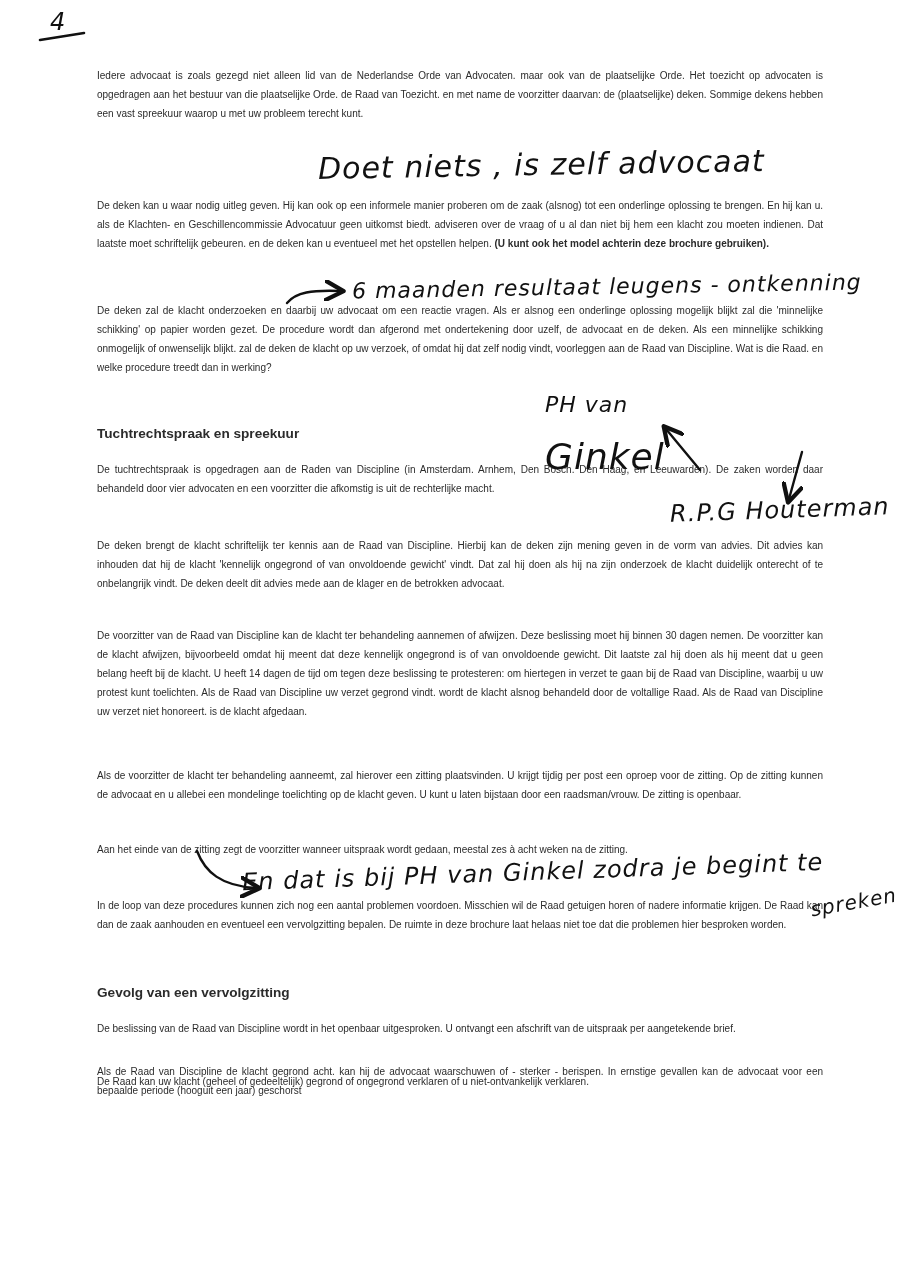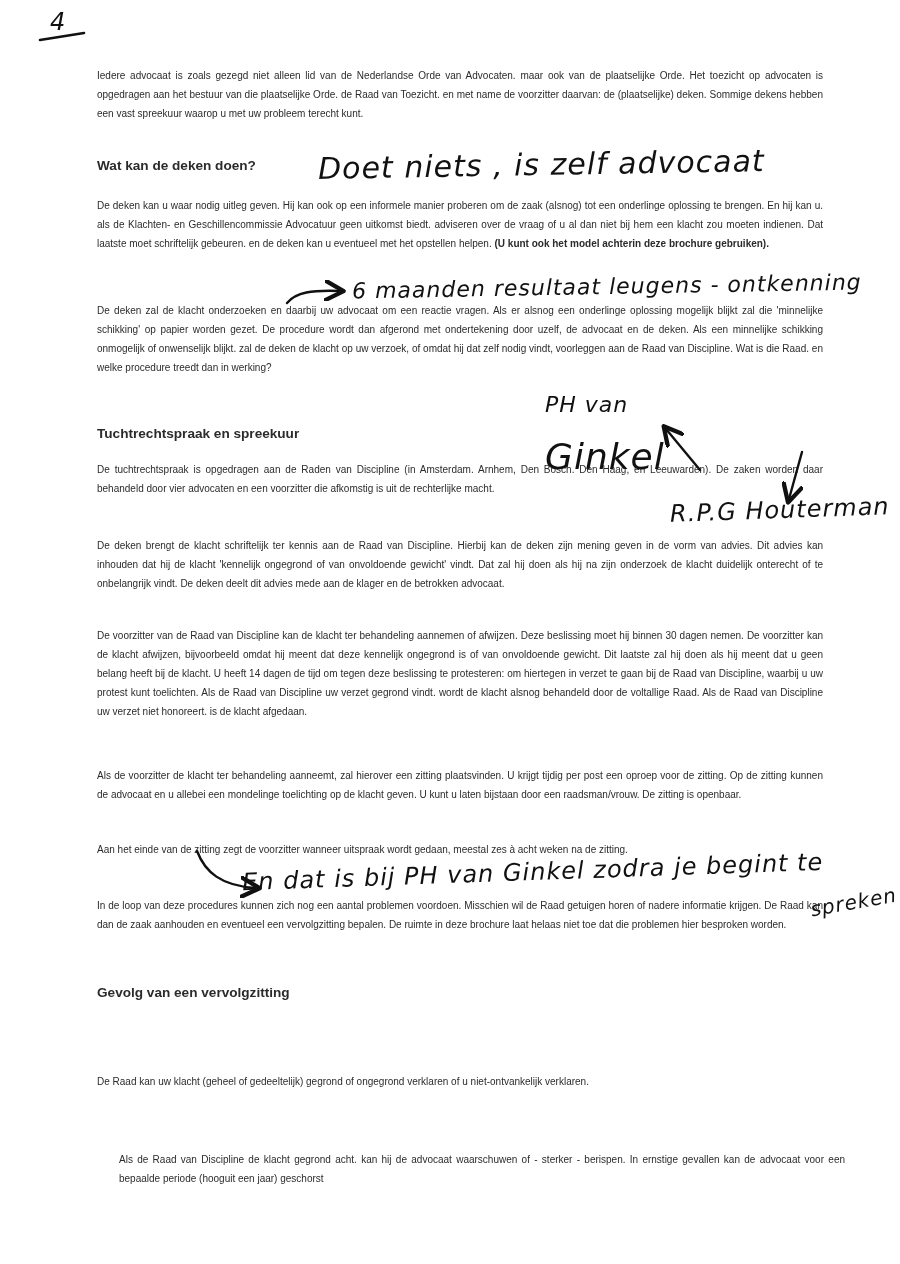--- a/index.html
+++ b/index.html
@@ -42,21 +42,20 @@
 </style>
 </head>
 <body>
 
 <div class="page">
 
   <div class="hand" style="left:50px;top:8px;font-size:24px;">4</div>
 
   <div class="para" style="top:66px;">Iedere advocaat is zoals gezegd niet alleen lid van de Nederlandse Orde van Advocaten. maar ook van de plaatselijke Orde. Het toezicht op advocaten is opgedragen aan het bestuur van die plaatselijke Orde. de Raad van Toezicht. en met name de voorzitter daarvan: de (plaatselijke) deken. Sommige dekens hebben een vast spreekuur waarop u met uw probleem terecht kunt.</div>
 
-  <div class="heading" style="top:158px;">Wat kan de deken doen?</div>
 
   <div class="para" style="top:196px;"><span>De deken kan u waar nodig uitleg geven. Hij kan ook op een informele manier proberen om de zaak (alsnog) tot een onderlinge oplossing te brengen. En hij kan u. als de Klachten- en Geschillencommissie Advocatuur geen uitkomst biedt. adviseren over de vraag of u al dan niet bij hem een klacht zou moeten indienen. Dat laatste moet schriftelijk gebeuren. en de deken kan u eventueel met het opstellen helpen. </span><span class="bold-inline">(U kunt ook het model achterin deze brochure gebruiken).</span></div>
 
   <div class="para" style="top:301px;">De deken zal de klacht onderzoeken en daarbij uw advocaat om een reactie vragen. Als er alsnog een onderlinge oplossing mogelijk blijkt zal die 'minnelijke schikking' op papier worden gezet. De procedure wordt dan afgerond met ondertekening door uzelf, de advocaat en de deken. Als een minnelijke schikking onmogelijk of onwenselijk blijkt. zal de deken de klacht op uw verzoek, of omdat hij dat zelf nodig vindt, voorleggen aan de Raad van Discipline. Wat is die Raad. en welke procedure treedt dan in werking?</div>
 
   <div class="heading" style="top:426px;">Tuchtrechtspraak en spreekuur</div>
 
   <div class="para" style="top:460px;">De tuchtrechtspraak is opgedragen aan de Raden van Discipline (in Amsterdam. Arnhem, Den Bosch. Den Haag, en Leeuwarden). De zaken worden daar behandeld door vier advocaten en een voorzitter die afkomstig is uit de rechterlijke macht.</div>
 
   <div class="para" style="top:536px;">De deken brengt de klacht schriftelijk ter kennis aan de Raad van Discipline. Hierbij kan de deken zijn mening geven in de vorm van advies. Dit advies kan inhouden dat hij de klacht 'kennelijk ongegrond of van onvoldoende gewicht' vindt. Dat zal hij doen als hij na zijn onderzoek de klacht duidelijk onterecht of te onbelangrijk vindt. De deken deelt dit advies mede aan de klager en de betrokken advocaat.</div>
@@ -64,24 +63,25 @@
   <div class="para" style="top:626px;">De voorzitter van de Raad van Discipline kan de klacht ter behandeling aannemen of afwijzen. Deze beslissing moet hij binnen 30 dagen nemen. De voorzitter kan de klacht afwijzen, bijvoorbeeld omdat hij meent dat deze kennelijk ongegrond is of van onvoldoende gewicht. Dit laatste zal hij doen als hij meent dat u geen belang heeft bij de klacht. U heeft 14 dagen de tijd om tegen deze beslissing te protesteren: om hiertegen in verzet te gaan bij de Raad van Discipline, waarbij u uw protest kunt toelichten. Als de Raad van Discipline uw verzet gegrond vindt. wordt de klacht alsnog behandeld door de voltallige Raad. Als de Raad van Discipline uw verzet niet honoreert. is de klacht afgedaan.</div>
 
   <div class="para" style="top:840px;">Aan het einde van de zitting zegt de voorzitter wanneer uitspraak wordt gedaan, meestal zes à acht weken na de zitting.</div>
 
   <div class="para" style="top:766px;">Als de voorzitter de klacht ter behandeling aanneemt, zal hierover een zitting plaatsvinden. U krijgt tijdig per post een oproep voor de zitting. Op de zitting kunnen de advocaat en u allebei een mondelinge toelichting op de klacht geven. U kunt u laten bijstaan door een raadsman/vrouw. De zitting is openbaar.</div>
 
   <div class="para" style="top:896px;">In de loop van deze procedures kunnen zich nog een aantal problemen voordoen. Misschien wil de Raad getuigen horen of nadere informatie krijgen. De Raad kan dan de zaak aanhouden en eventueel een vervolgzitting bepalen. De ruimte in deze brochure laat helaas niet toe dat die problemen hier besproken worden.</div>
 
   <div class="heading" style="top:985px;">Gevolg van een vervolgzitting</div>
 
+  <div class="para" style="top:1019px;">De beslissing van de Raad van Discipline wordt in het openbaar uitgesproken. U ontvangt een afschrift van de uitspraak per aangetekende brief.</div>
 
   <div class="para" style="top:1072px;">De Raad kan uw klacht (geheel of gedeeltelijk) gegrond of ongegrond verklaren of u niet-ontvankelijk verklaren.</div>
 
-  <div class="para" style="top:1150px;margin-left:22px;">Als de Raad van Discipline de klacht gegrond acht. kan hij de advocaat waarschuwen of - sterker - berispen. In ernstige gevallen kan de advocaat voor een bepaalde periode (hooguit een jaar) geschorst</div>
+  <div class="para" style="top:1062px;">Als de Raad van Discipline de klacht gegrond acht. kan hij de advocaat waarschuwen of - sterker - berispen. In ernstige gevallen kan de advocaat voor een bepaalde periode (hooguit een jaar) geschorst</div>
 
   <div class="hand" style="left:318px;top:147px;font-size:30px;transform:rotate(-1deg);">Doet niets , is zelf advocaat</div>
 
   <div class="hand" style="left:352px;top:274px;font-size:22px;transform:rotate(-1deg);">6 maanden resultaat leugens - ontkenning</div>
 
   <div class="hand" style="left:545px;top:392px;font-size:22px;">PH van</div>
 
   <div class="hand" style="left:545px;top:436px;font-size:36px;">Ginkel</div>
 
   <div class="hand" style="left:670px;top:496px;font-size:24px;transform:rotate(-2deg);">R.P.G Houterman</div>

